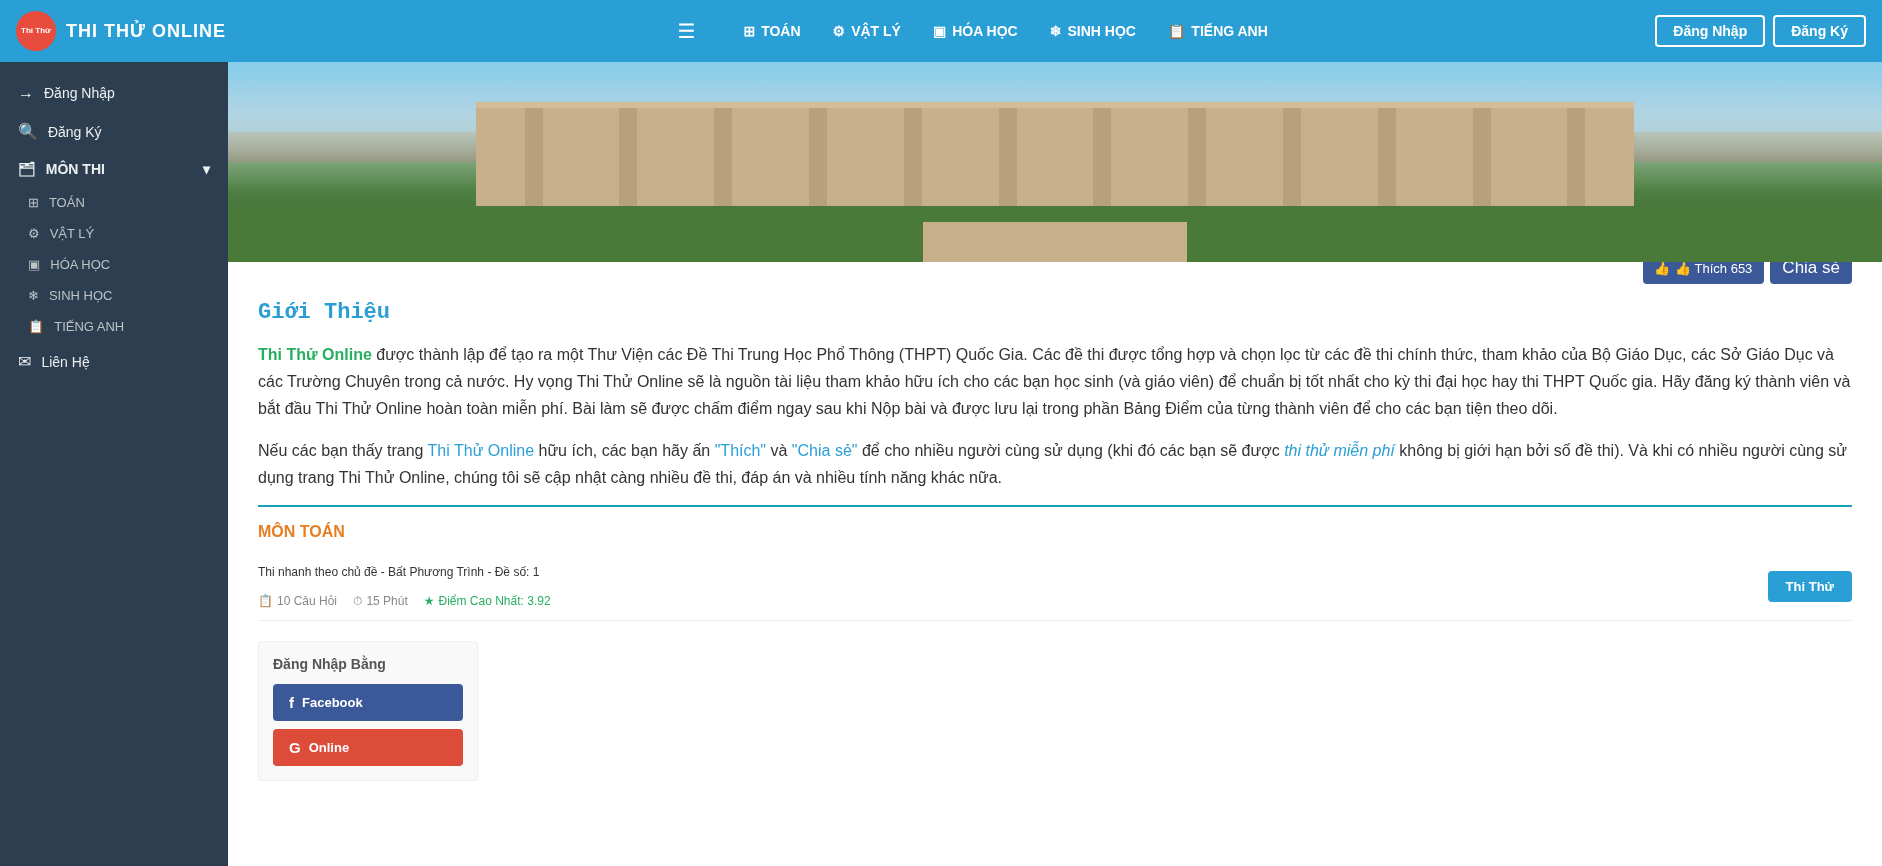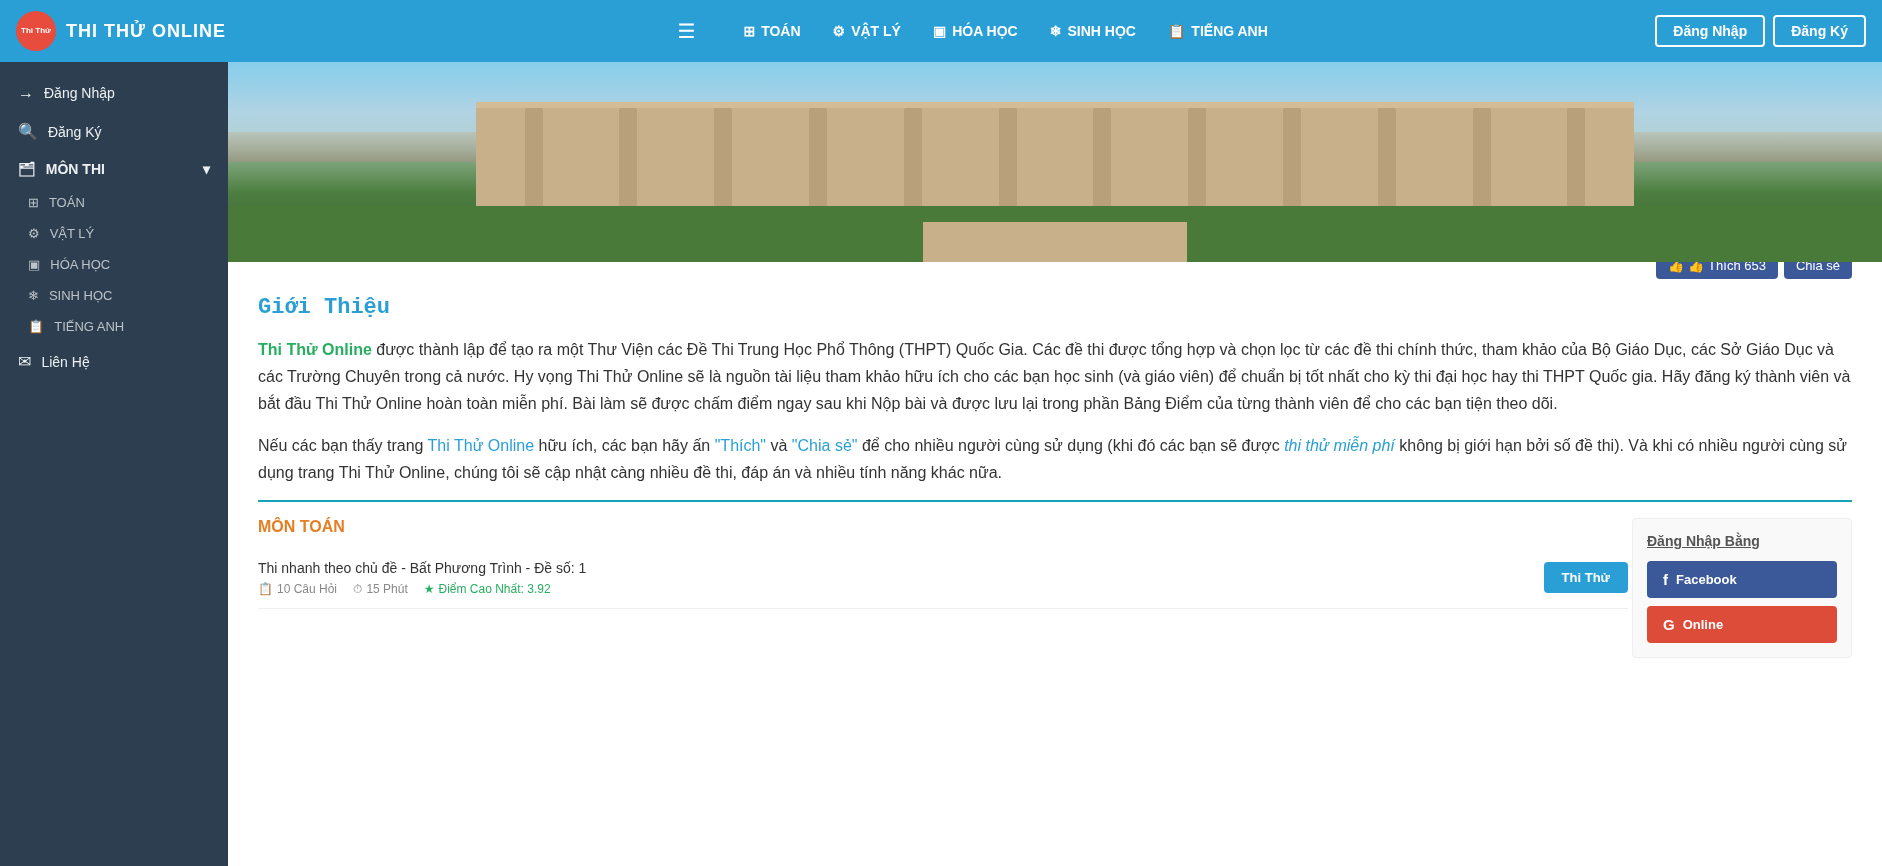--- a/index.html
+++ b/index.html
@@ -207,21 +207,21 @@
       align-items: center;
       gap: 4px;
     }
     .btn-share {
       background: #3b5998;
       color: white;
       border: none;
       padding: 6px 12px;
       border-radius: 4px;
       cursor: pointer;
-      font-size: 13px;
+      font-size: 17px;
     }
 
     .intro-text {
       color: #333;
       line-height: 1.7;
       margin-bottom: 14px;
       font-size: 16px;
     }
     .intro-text .highlight-green { color: #27ae60; font-weight: bold; }
     .intro-text .highlight-blue { color: #2a9fd6; }
@@ -230,45 +230,45 @@
 
     .section-divider {
       border: none;
       border-top: 2px solid #17a2b8;
       margin: 6px 0 16px 0;
     }
 
     
     .tuyen-chon-layout {
       display: flex;
-      gap: 4px;
+      gap: 20px;
+      flex-direction: column;
     }
     .exam-list {
       flex: 1;
     }
     .mon-label {
       color: #e67e22;
       font-weight: bold;
       font-size: 16px;
       margin-bottom: 12px;
       text-transform: uppercase;
     }
     .exam-item {
       display: flex;
       align-items: center;
       justify-content: space-between;
       padding: 12px 0;
       border-bottom: 1px solid #eee;
     }
     .exam-item-info {}
     .exam-item-title {
-      font-size: 14px;
+      font-size: 12px;
       color: #333;
-      margin-bottom: 6px;
-      text-align: right;
+      margin-bottom: 15px;
     }
     .exam-meta {
       display: flex;
       gap: 16px;
       font-size: 12px;
       color: #888;
     }
     .exam-meta span { display: flex; align-items: center; gap: 4px; }
     .exam-meta .score { color: #27ae60; }
     .btn-thi {
@@ -292,21 +292,20 @@
       background: #f9f9f9;
       border: 1px solid #eee;
       padding: 14px;
       border-radius: 4px;
     }
     .login-box-title {
       font-size: 14px;
       color: #555;
       margin-bottom: 12px;
       font-weight: bold;
-      text-decoration: underline;
     }
     .btn-fb {
       background: #3b5998;
       color: white;
       border: none;
       padding: 10px 16px;
       border-radius: 4px;
       cursor: pointer;
       font-size: 13px;
       width: 100%;

